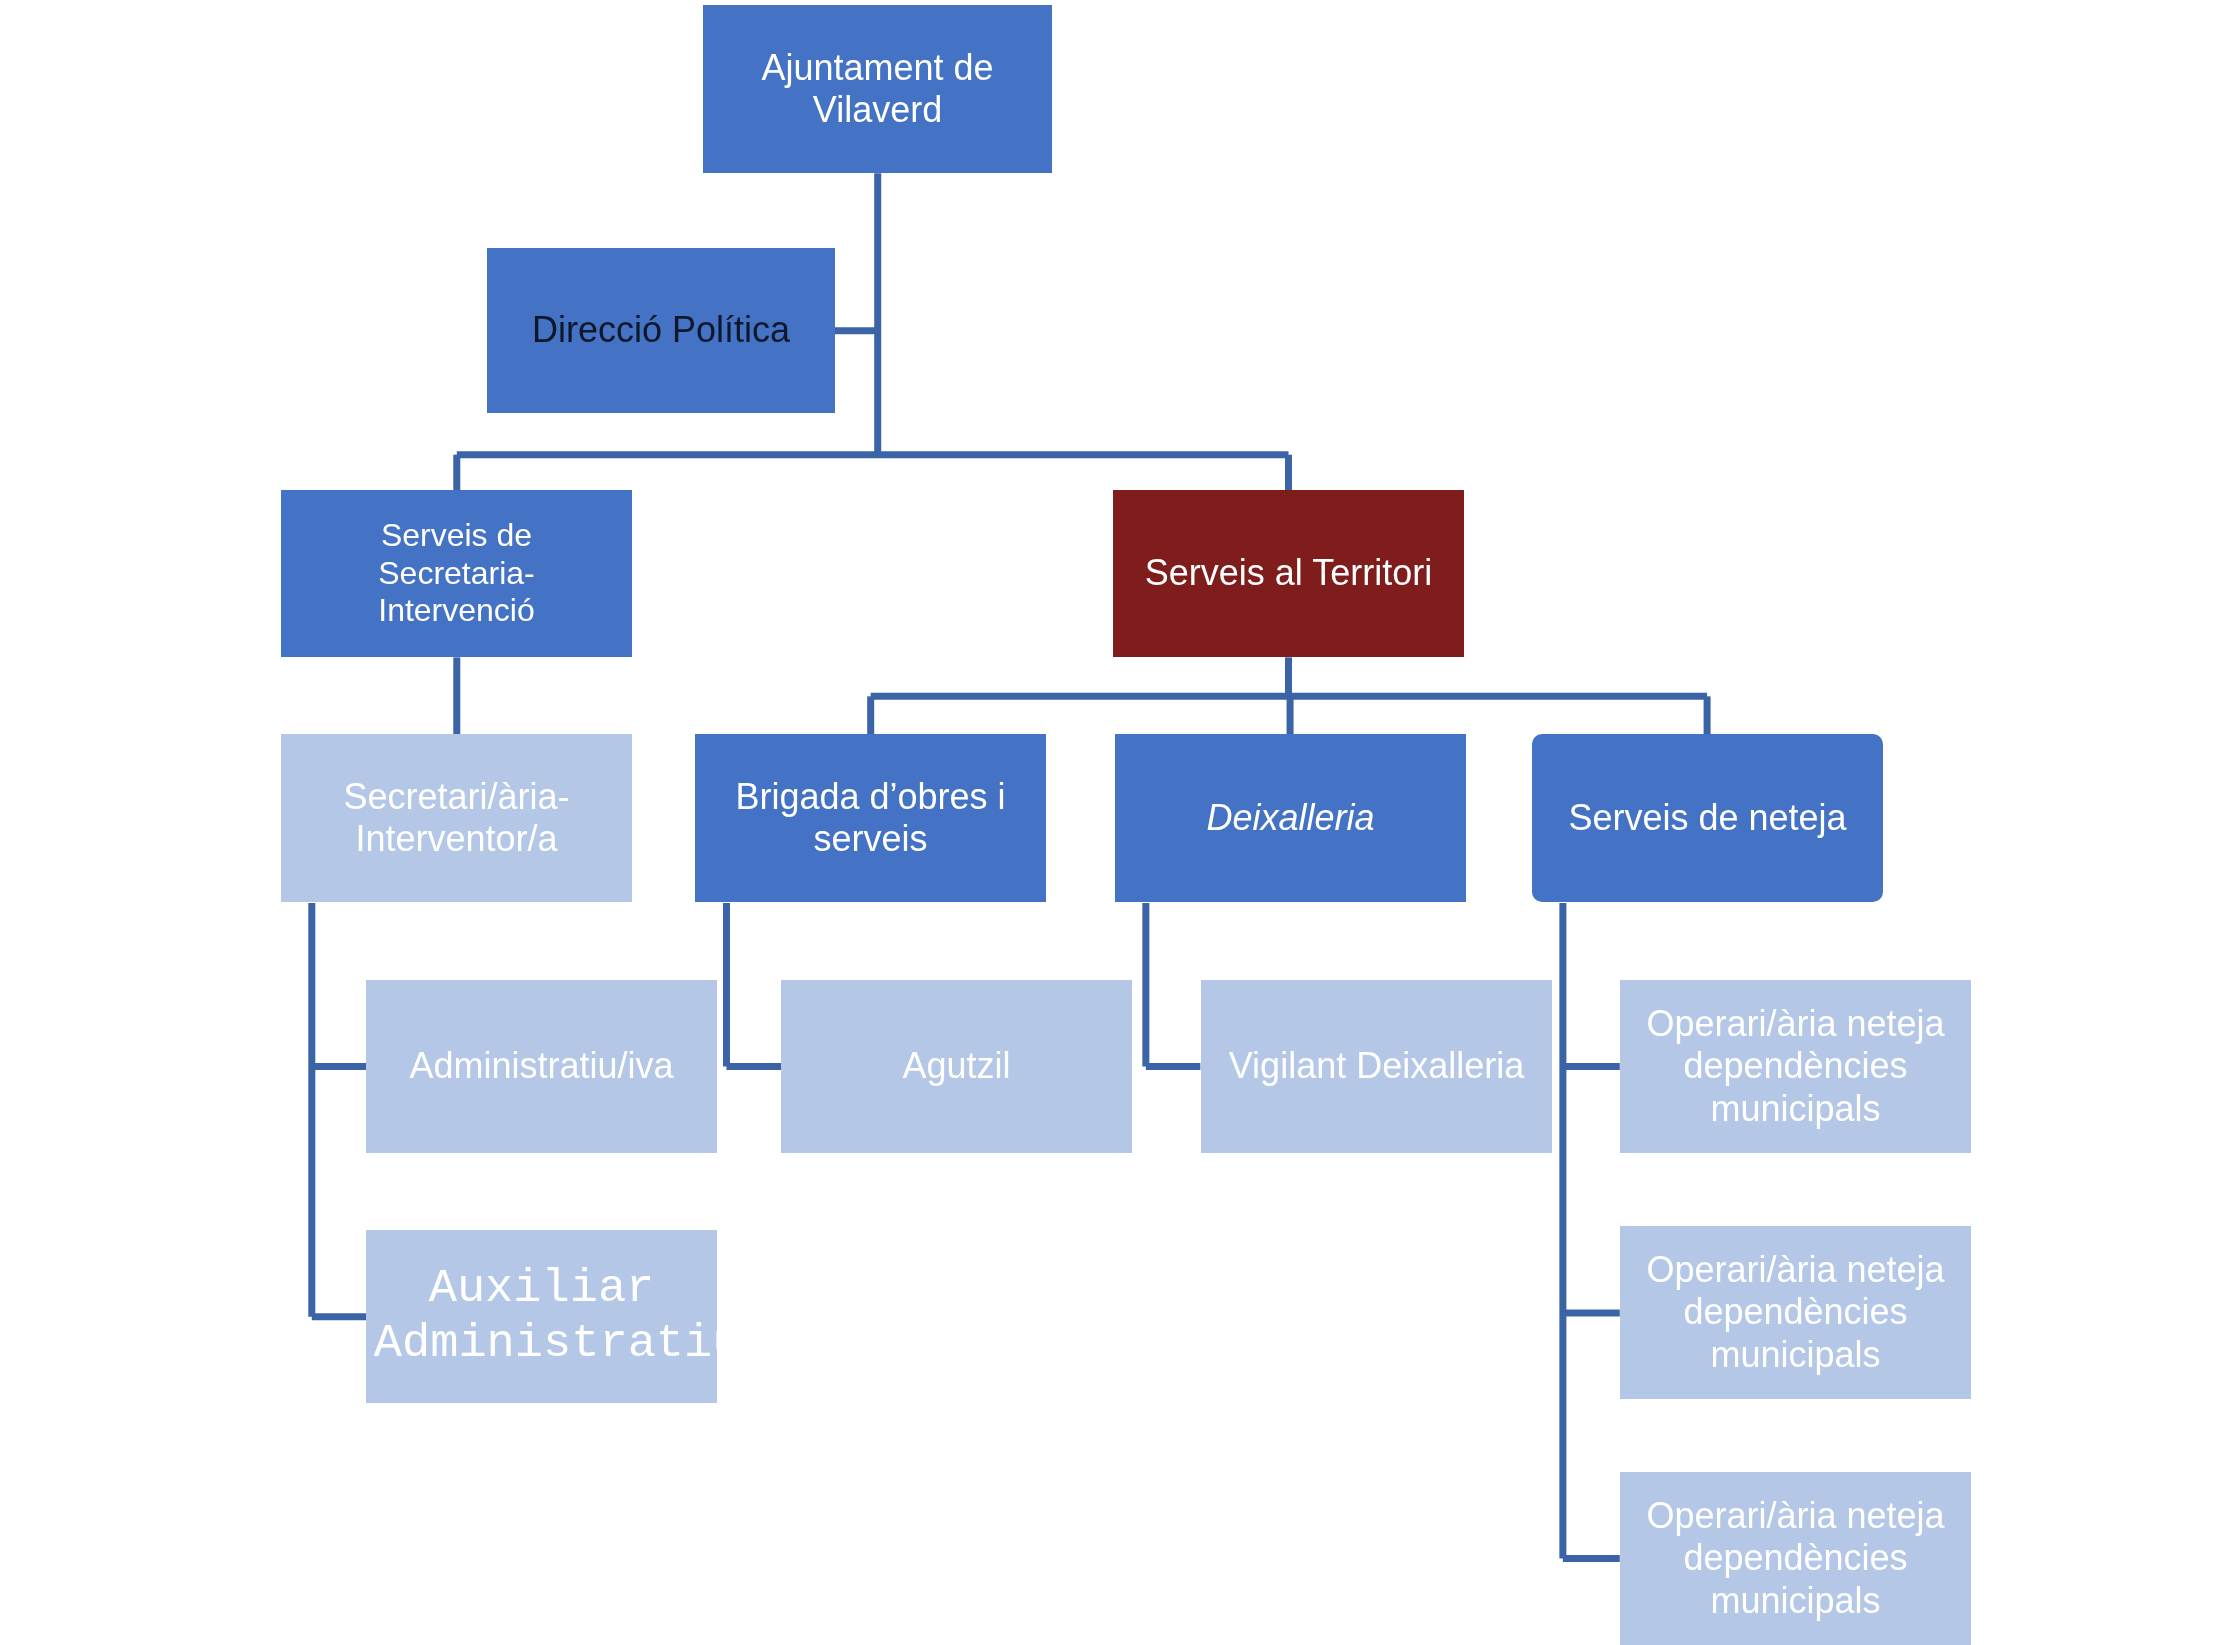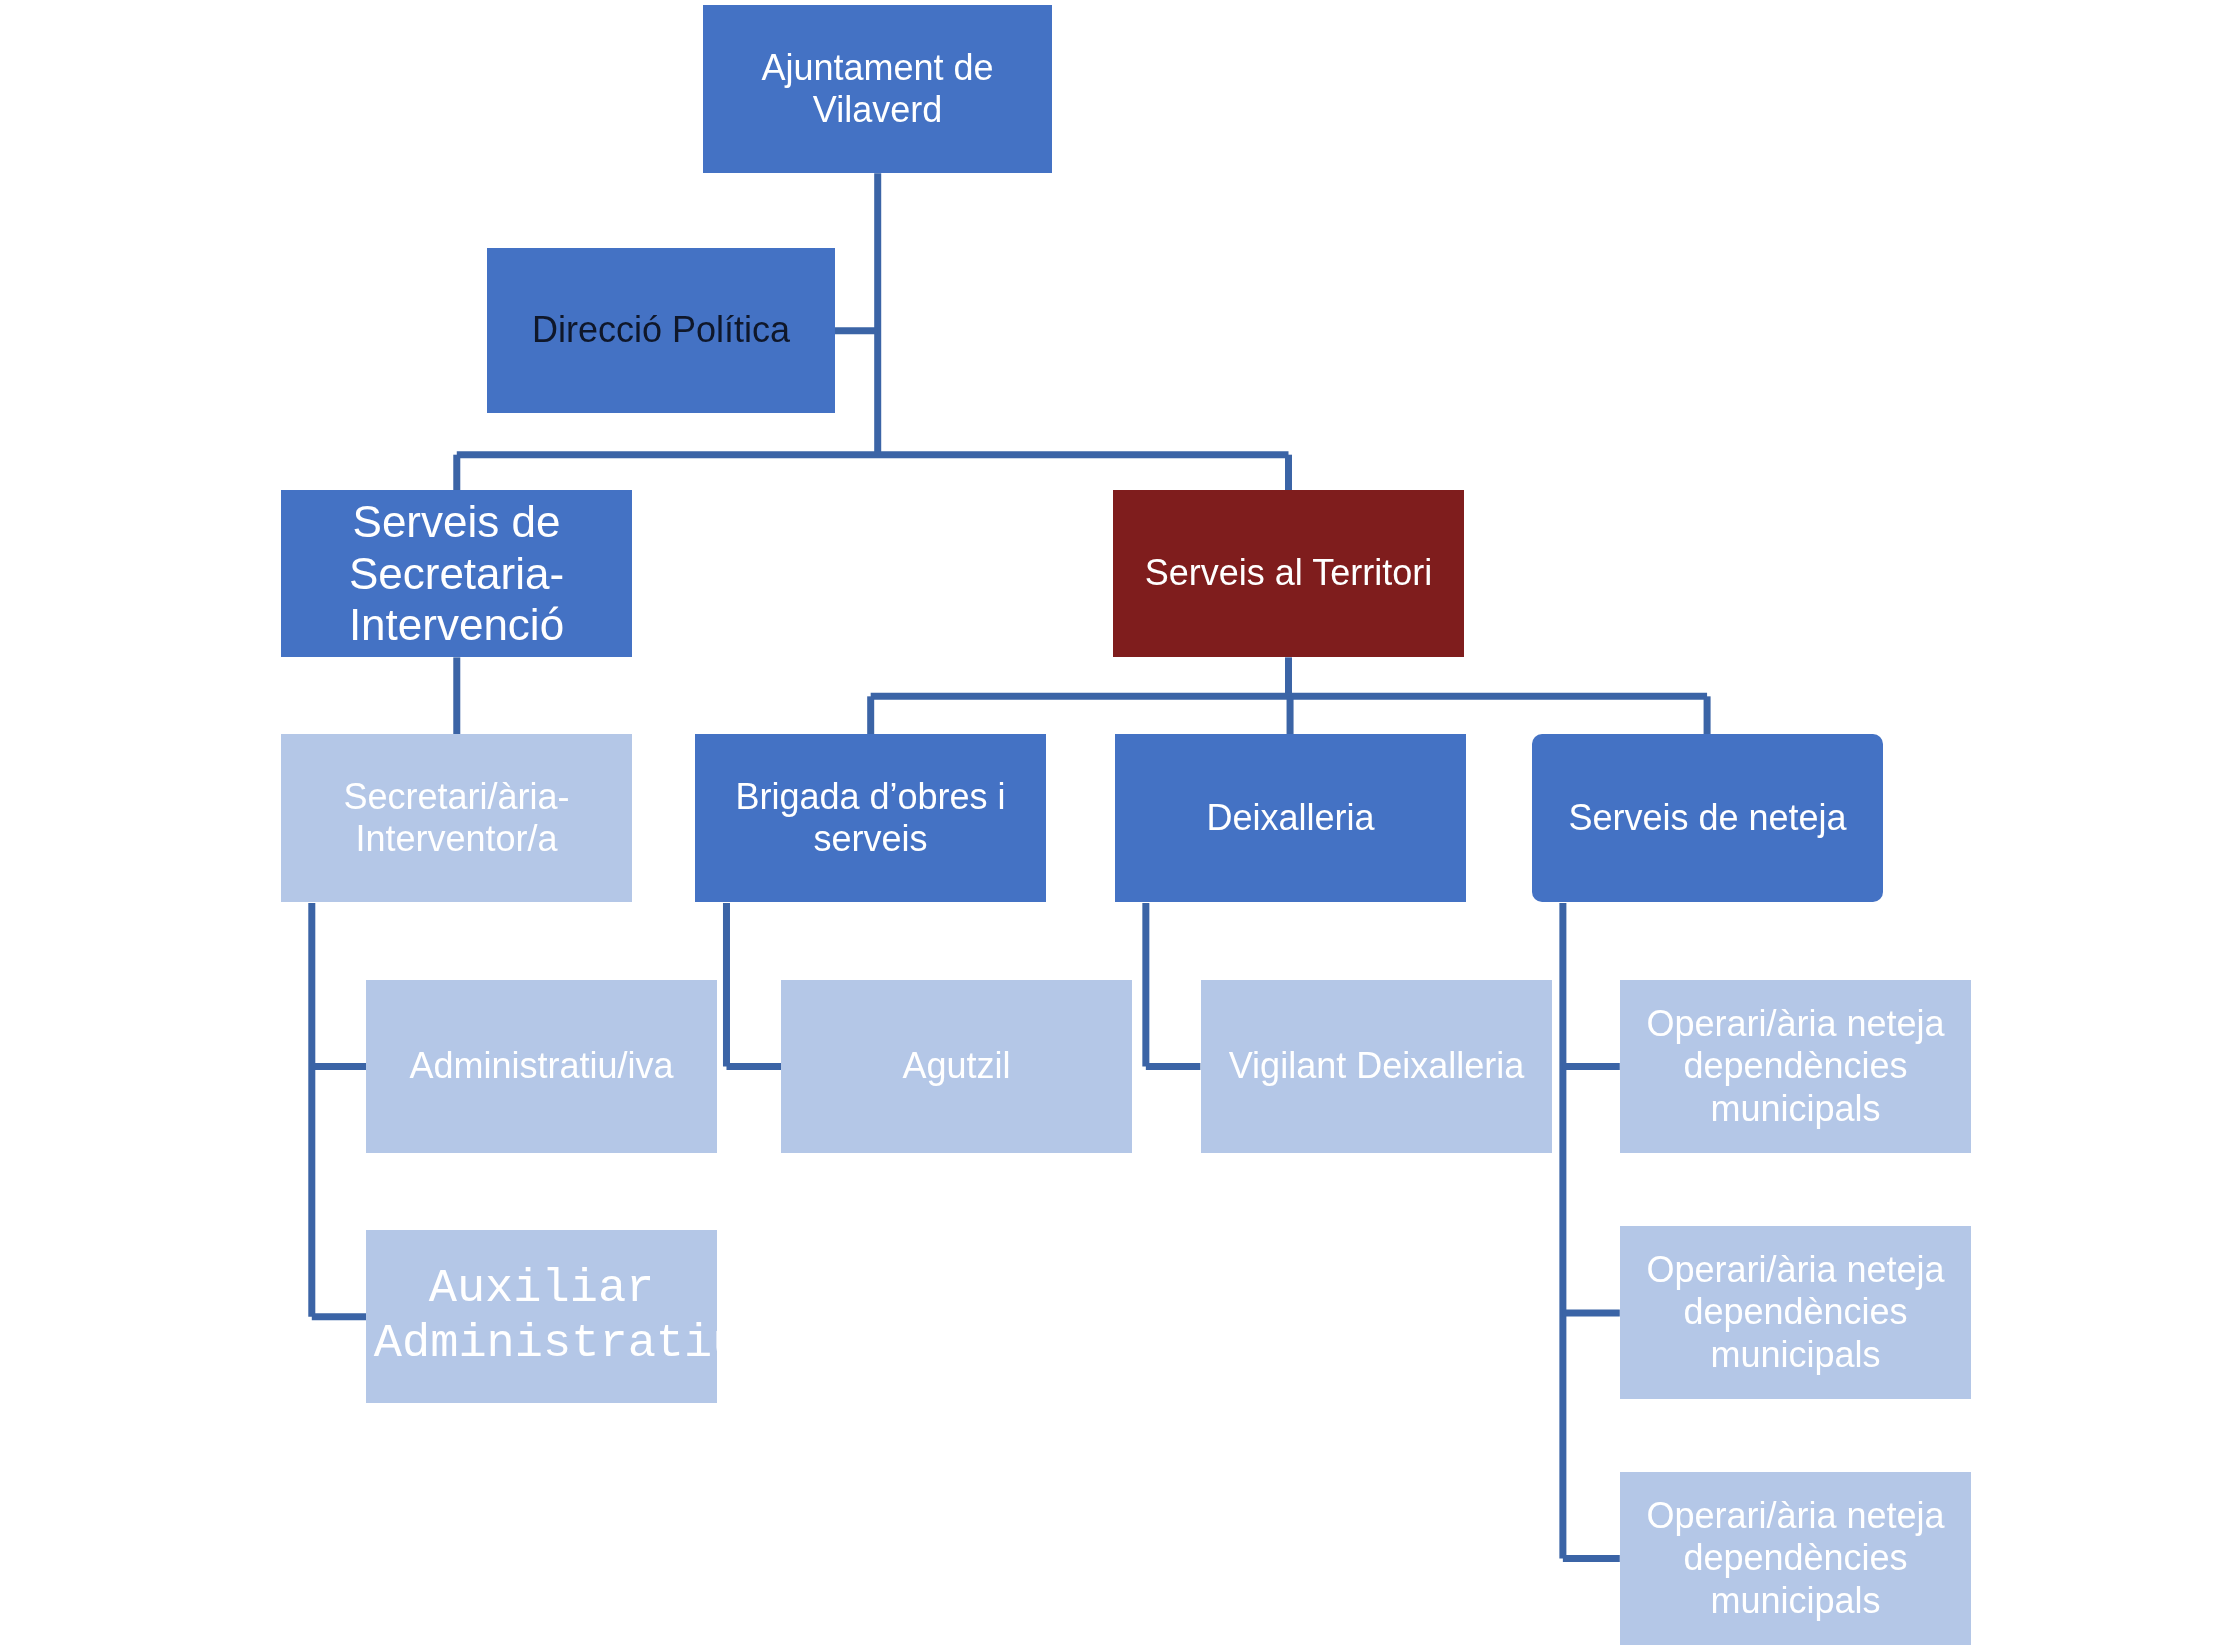--- a/index.html
+++ b/index.html
@@ -70,29 +70,29 @@
       <polyline points="1470,1368 1540,1368" fill="none" stroke="#3B64A6" stroke-width="9" stroke-linecap="butt" stroke-linejoin="miter"></polyline>
       <polyline points="2005,1158 2005,1999" fill="none" stroke="#3B64A6" stroke-width="9" stroke-linecap="butt" stroke-linejoin="miter"></polyline>
       <polyline points="2005,1368 2078,1368" fill="none" stroke="#3B64A6" stroke-width="9" stroke-linecap="butt" stroke-linejoin="miter"></polyline>
       <polyline points="2005,1684 2078,1684" fill="none" stroke="#3B64A6" stroke-width="9" stroke-linecap="butt" stroke-linejoin="miter"></polyline>
       <polyline points="2005,1999 2078,1999" fill="none" stroke="#3B64A6" stroke-width="9" stroke-linecap="butt" stroke-linejoin="miter"></polyline>
     </svg>
   <div id="node-layer">
       <div class="node dark" style="left: 703px; top: 4.7px; width: 349px; height: 168px; background: rgb(68, 114, 196); color: rgb(255, 255, 255); font-size: 36px;"><span class="node-label">Ajuntament de
 Vilaverd</span></div>
       <div class="node dark" style="left: 487px; top: 248px; width: 348px; height: 165px; background: rgb(68, 114, 196); color: #0f172a; font-size: 36px;"><span class="node-label">Direcció Política</span></div>
-      <div class="node dark" style="left: 281px; top: 490px; width: 351px; height: 167px; background: rgb(68, 114, 196); color: rgb(255, 255, 255); font-size: 44px;"><span class="node-label">Serveis de
+      <div class="node dark" style="left: 281px; top: 490px; width: 351px; height: 167px; background: rgb(68, 114, 196); color: rgb(255, 255, 255); font-size: 32px;"><span class="node-label">Serveis de
 Secretaria-
 Intervenció</span></div>
       <div class="node dark" style="left: 1113px; top: 490px; width: 351px; height: 167px; background: #7f1d1d; color: rgb(255, 255, 255); font-size: 36px;"><span class="node-label">Serveis al Territori</span></div>
       <div class="node light" style="left: 281px; top: 734px; width: 351px; height: 168px; background: rgb(180, 199, 231); color: rgb(255, 255, 255); font-size: 36px;"><span class="node-label">Secretari/ària-
 Interventor/a</span></div>
       <div class="node dark" style="left: 695px; top: 734px; width: 351px; height: 168px; background: rgb(68, 114, 196); color: rgb(255, 255, 255); font-size: 36px;"><span class="node-label">Brigada d’obres i
 serveis</span></div>
-      <div class="node dark" style="left: 1115px; top: 734px; width: 351px; height: 168px; background: rgb(68, 114, 196); color: rgb(255, 255, 255); font-size: 36px;"><span class="node-label">Deixalleria</span></div>
+      <div class="node dark" style="left: 1115px; top: 734px; width: 351px; height: 168px; background: rgb(68, 114, 196); color: rgb(255, 255, 255); font-size: 36px; font-style: italic;"><span class="node-label">Deixalleria</span></div>
       <div class="node dark" style="left: 1532px; top: 734px; width: 351px; height: 168px; background: rgb(68, 114, 196); color: rgb(255, 255, 255); font-size: 36px; border-radius: 10px;"><span class="node-label">Serveis de neteja</span></div>
       <div class="node light" style="left: 366px; top: 980px; width: 351px; height: 173px; background: rgb(180, 199, 231); color: rgb(255, 255, 255); font-size: 36px;"><span class="node-label">Administratiu/iva</span></div>
       <div class="node light" style="left: 781px; top: 980px; width: 351px; height: 173px; background: rgb(180, 199, 231); color: rgb(255, 255, 255); font-size: 36px;"><span class="node-label">Agutzil</span></div>
       <div class="node light" style="left: 1201px; top: 980px; width: 351px; height: 173px; background: rgb(180, 199, 231); color: rgb(255, 255, 255); font-size: 36px;"><span class="node-label">Vigilant Deixalleria</span></div>
       <div class="node light" style="left: 1620px; top: 980px; width: 351px; height: 173px; background: rgb(180, 199, 231); color: rgb(255, 255, 255); font-size: 36px;"><span class="node-label">Operari/ària neteja
 dependències
 municipals</span></div>
       <div class="node light" style="left: 366px; top: 1230px; width: 351px; height: 173px; background: rgb(180, 199, 231); color: rgb(255, 255, 255); font-size: 47px; font-family: Liberation Mono, monospace;"><span class="node-label">Auxiliar
 Administratiu/iva</span></div>
       <div class="node light" style="left: 1620px; top: 1226px; width: 351px; height: 173px; background: rgb(180, 199, 231); color: rgb(255, 255, 255); font-size: 36px;"><span class="node-label">Operari/ària neteja

